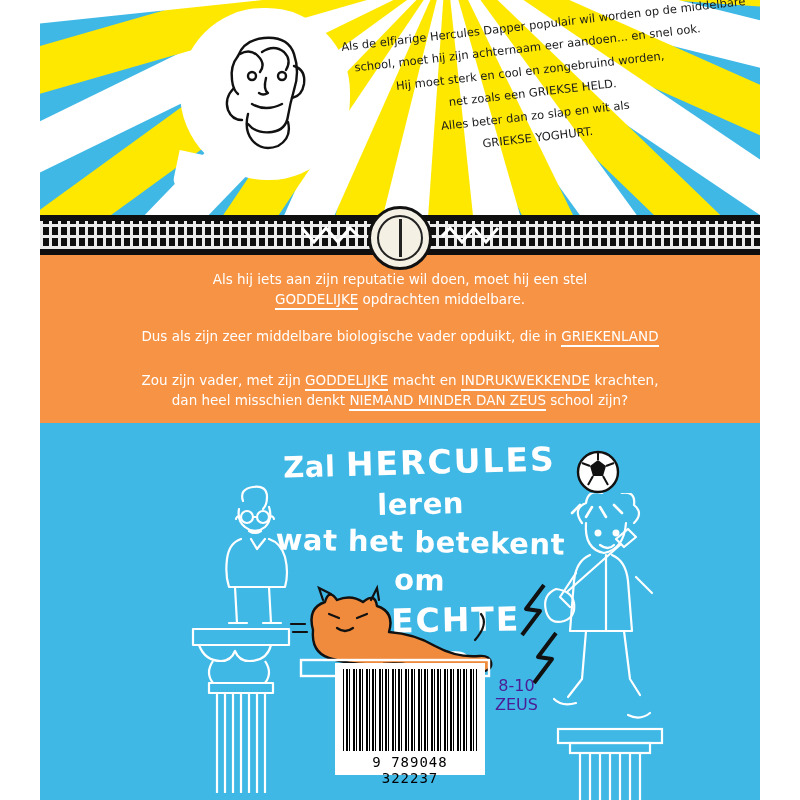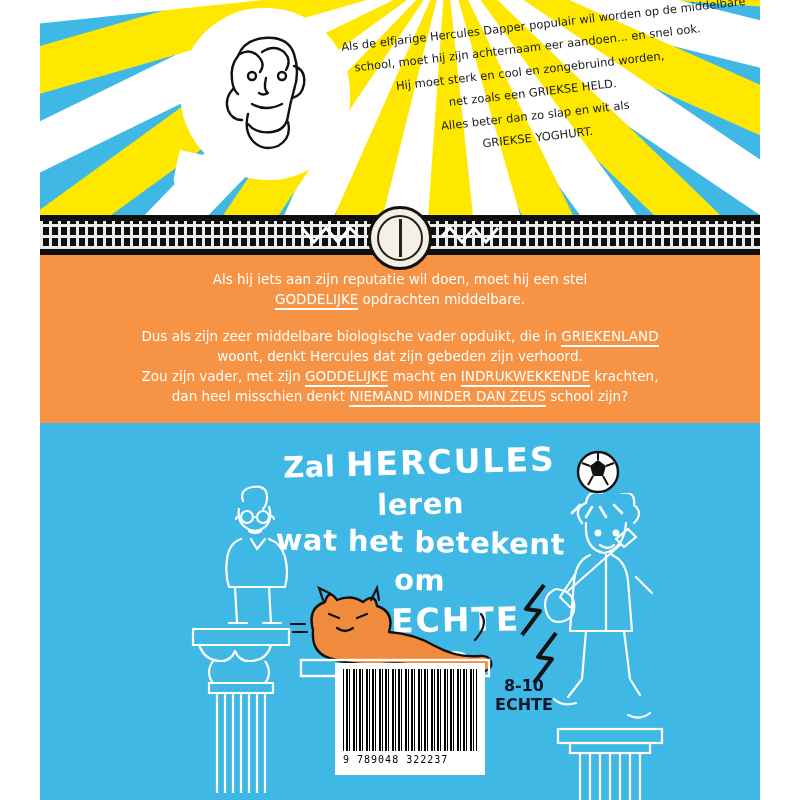--- a/index.html
+++ b/index.html
@@ -150,21 +150,21 @@
   .orange-panel .para {
     color: #ffffff;
     text-align: center;
     font-size: 13.5px;
     line-height: 1.5;
     padding: 0 78px;
     margin: 0;
   }
   .orange-panel .p1 { margin-top: 14px; }
   .orange-panel .p2 { margin-top: 16px; }
-  .orange-panel .p3 { margin-top: 0; }
+  .orange-panel .p3 { margin-top: 24px; }
   .hl {
     border-bottom: 2px solid #ffffff;
     padding-bottom: 1px;
   }
 
   
   .blue-panel {
     position: absolute;
     left: 40px;
     top: 423px;
@@ -190,22 +190,22 @@
   .headline .l2 { transform: rotate(1deg); }
   .headline .l3 { transform: rotate(-1deg); }
   .headline .l4 { transform: rotate(1.5deg); }
   .headline div { display: block; }
   .headline .big { font-size: 33px; letter-spacing: 2px; }
 
   .agebox {
     position: absolute;
     left: 455px;
     top: 253px;
-    color: #0f172a;
-    font-weight: bold;
+    color: #4c1d95;
+    font-weight: normal;
     font-size: 16px;
     line-height: 1.2;
     text-align: center;
   }
 
   
   .barcode {
     position: absolute;
     left: 295px;
     top: 240px;
@@ -219,22 +219,23 @@
     width: 100%;
     height: 82px;
     background:
       repeating-linear-gradient(90deg,
         #000 0px, #000 1px, #fff 1px, #fff 3px,
         #000 3px, #000 5px, #fff 5px, #fff 6px,
         #000 6px, #000 7px, #fff 7px, #fff 10px,
         #000 10px, #000 12px, #fff 12px, #fff 13px);
   }
   .barcode-num {
+    text-align: center;
     font-family: "DejaVu Sans Mono", monospace;
-    font-size: 10px;
+    font-size: 14px;
     letter-spacing: 1px;
     margin-top: 3px;
     color: #000;
   }
 </style>
 </head>
 <body>
 
 <div id="cover">
 
@@ -304,21 +305,20 @@
     <p class="para p1">
       <span>Als hij iets aan zijn reputatie wil doen, moet hij een stel</span>
       <br>
       <span class="hl">GODDELIJKE</span>
       <span>opdrachten middelbare.</span>
     </p>
     <p class="para p2">
       <span>Dus als zijn zeer middelbare biologische vader opduikt, die in</span>
       <span class="hl">GRIEKENLAND</span>
       <br>
-      <span>woont, denkt Hercules dat zijn gebeden zijn verhoord.</span>
     </p>
     <p class="para p3">
       <span>Zou zijn vader, met zijn</span>
       <span class="hl">GODDELIJKE</span>
       <span>macht en</span>
       <span class="hl">INDRUKWEKKENDE</span>
       <span>krachten,</span>
       <br>
       <span>dan heel misschien denkt</span>
       <span class="hl">NIEMAND MINDER DAN ZEUS</span>
@@ -426,21 +426,21 @@
 
       <g fill="none" stroke="#fff" stroke-width="2.2">
         <rect x="38" y="236" width="104" height="14"></rect>
         <rect x="50" y="250" width="80" height="10"></rect>
         <path d="M60 260 v50 M70 260 v50 M80 260 v50 M90 260 v50 M100 260 v50 M110 260 v50 M120 260 v50"></path>
       </g>
     </svg>
 
     <div class="agebox">
       <div>8-10</div>
-      <div>ECHTE</div>
+      <div>ZEUS</div>
     </div>
 
     <div class="barcode">
       <div class="bars"></div>
       <div class="barcode-num">9 789048 322237</div>
     </div>
 
   </div>
 </div>
 

